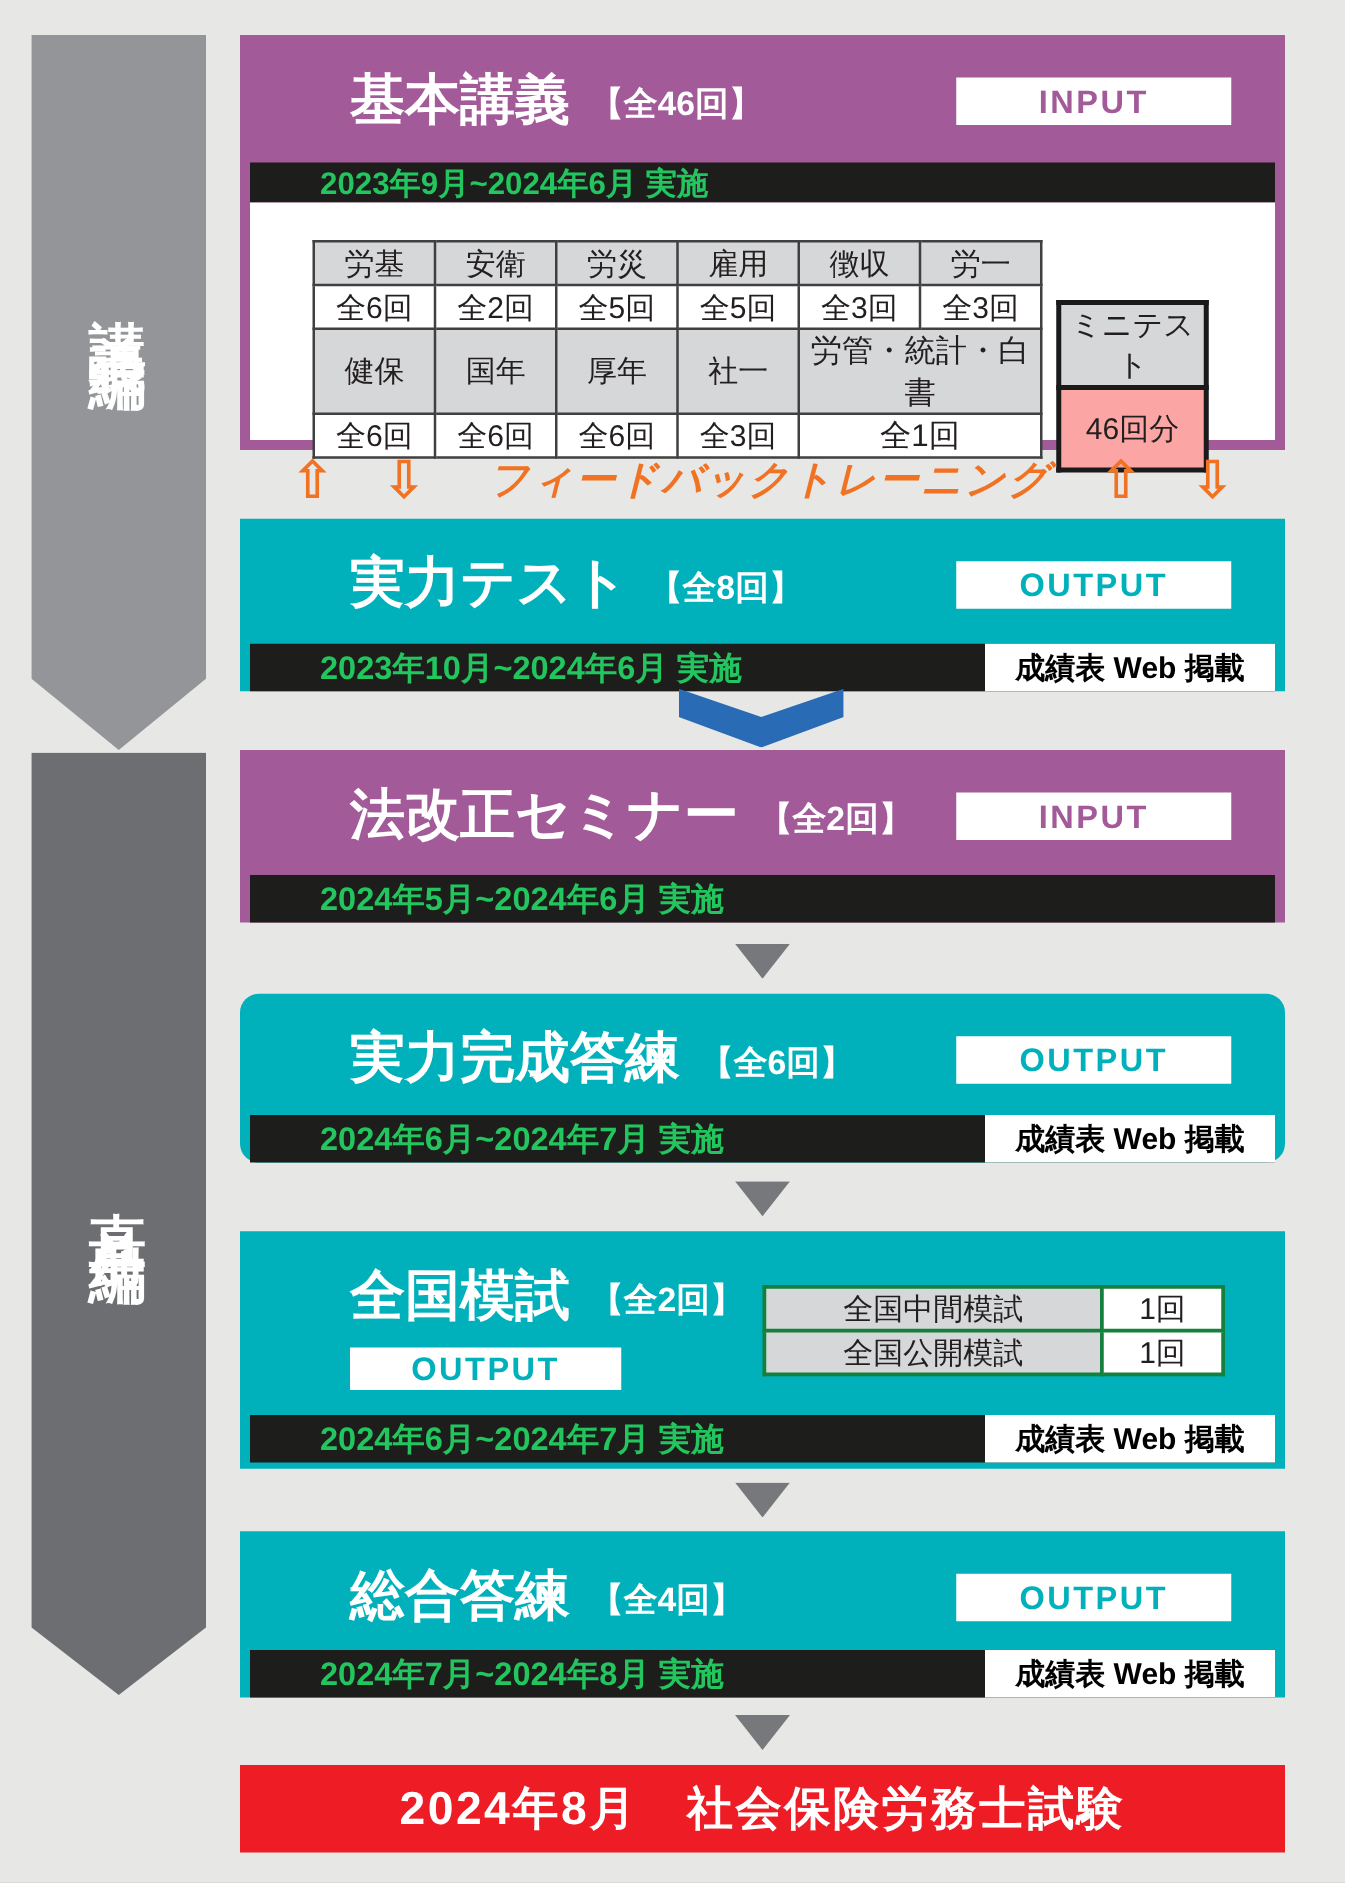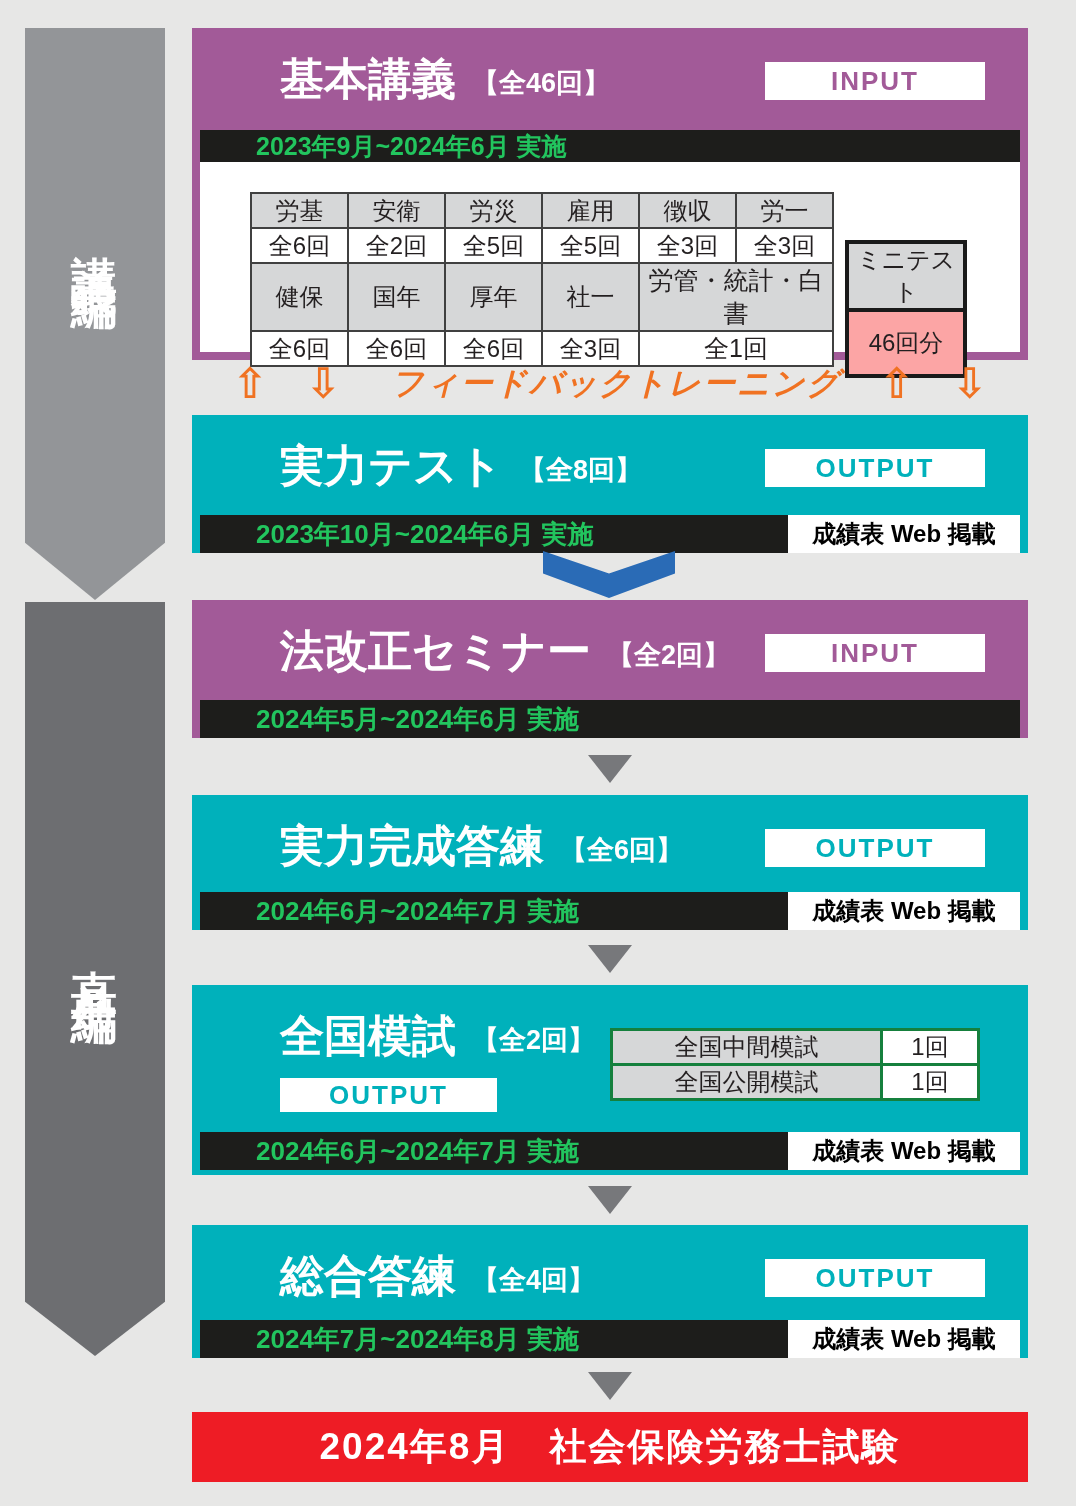--- a/index.html
+++ b/index.html
@@ -28,21 +28,21 @@
     color:#ffffff; font-size:46px; font-weight:bold; letter-spacing:14px;
   }
 
   
   .stage { position:absolute; left:192px; width:836px; }
   .purple { background:#a25a98; }
   .teal   { background:#00b1bb; }
   .s1 { top:28px;   height:332px; }
   .s2 { top:415px;  height:138px; }
   .s3 { top:600px;  height:138px; }
-  .s4 { top:795px;  height:135px; }
+  .s4 { top:795px;  height:135px;border-radius:15px; }
   .s5 { top:985px;  height:190px; }
   .s6 { top:1225px; height:133px; }
 
   .title-row {
     position:absolute; left:88px; top:0; height:102px;
     display:flex; align-items:center; gap:16px; white-space:nowrap;
   }
   .title { color:#fff; font-size:44px; font-weight:bold; }
   .count { color:#fff; font-size:27px; font-weight:bold; padding-top:8px; }
 

